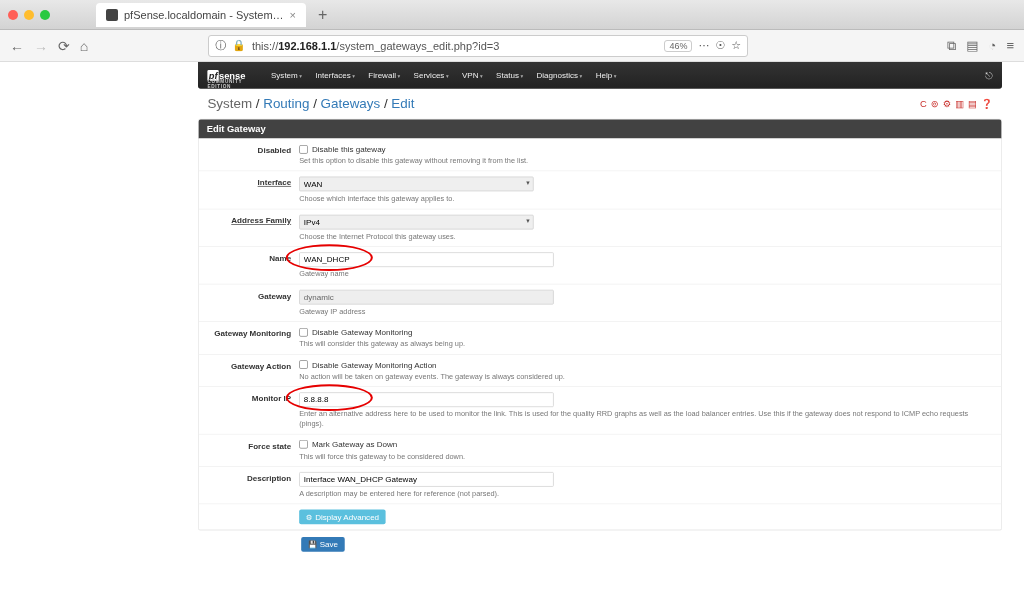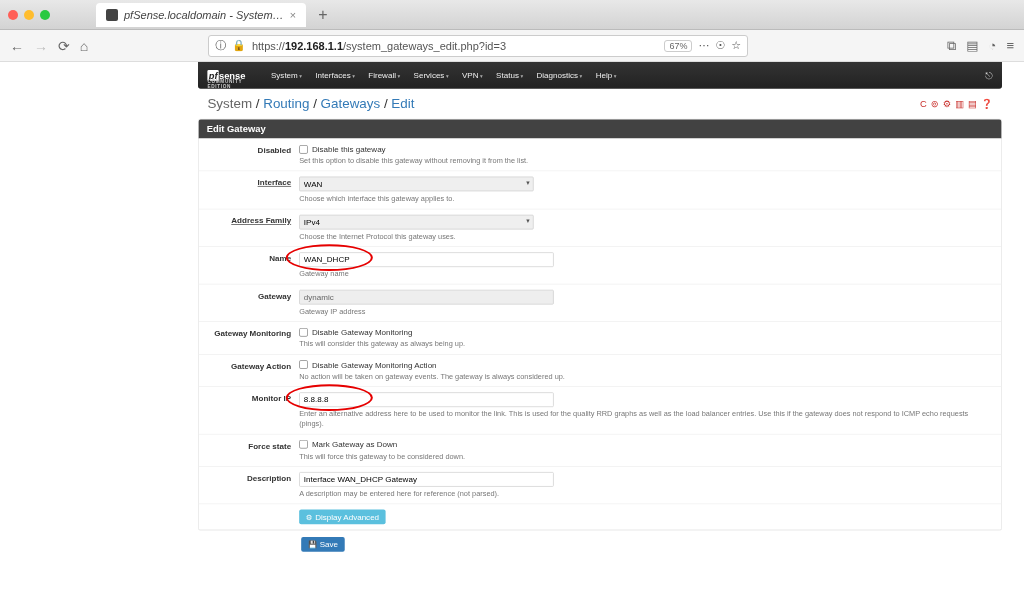--- a/index.html
+++ b/index.html
@@ -1,19 +1,19 @@
 <!DOCTYPE html>
 <html><head>
 <meta charset="utf-8">
 <style>
 * { margin: 0; padding: 0; box-sizing: border-box; font-family: -apple-system, "Segoe UI", Arial, sans-serif; }
 body { background: #f5f5f5; width: 1024px; height: 604px; overflow: hidden; font-size: 10px; }
 
 
-.browser-top { height: 30px; background: linear-gradient(#e8e8e8,#d3d3d3); display:flex; align-items:center; padding:0 8px; gap:6px; border-bottom:1px solid #bbb;font-style:italic;}
+.browser-top { height: 30px; background: linear-gradient(#e8e8e8,#d3d3d3); display:flex; align-items:center; padding:0 8px; gap:6px; border-bottom:1px solid #bbb;}
 .mac-dot { width:10px; height:10px; border-radius:50%; }
 .mac-close{background:#ff5f57;} .mac-min{background:#ffbd2e;} .mac-max{background:#28c940;}
 .tab { margin-left:40px; background:#fff; height:24px; border-radius:4px 4px 0 0; display:flex; align-items:center; padding:0 10px; gap:6px; font-size:11px; color:#444; max-width:220px; }
 .tab-favicon { width:12px;height:12px;background:#444;border-radius:2px;}
 .tab-close { margin-left:auto; color:#888;}
 .new-tab { margin-left:6px; color:#666; font-size:16px;}
 .browser-toolbar { height:32px; background:#f5f5f5; border-bottom:1px solid #ddd; display:flex; align-items:center; padding:0 10px; gap:10px;}
 .nav-icn { color:#666; font-size:14px; cursor:pointer;}
 .url-bar { flex:0 0 540px; height:22px; border:1px solid #ccc; border-radius:3px; background:#fff; display:flex; align-items:center; padding:0 6px; font-size:11px; color:#555; gap:6px; margin-left:110px;}
 .url-bar .lock{color:#7a7;} 
@@ -83,22 +83,22 @@
   <span class="new-tab">+</span>
 </div>
 <div class="browser-toolbar">
   <span class="nav-icn">←</span>
   <span class="nav-icn" style="opacity:.4">→</span>
   <span class="nav-icn">⟳</span>
   <span class="nav-icn">⌂</span>
   <div class="url-bar">
     <span>ⓘ</span>
     <span class="lock">🔒</span>
-    <span class="url-text"><span>https://</span><b>192.168.1.1</b><span>/system_gateways_edit.php?id=3</span></span>
-    <span class="zoom-badge">67%</span>
+    <span class="url-text"><span>this://</span><b>192.168.1.1</b><span>/system_gateways_edit.php?id=3</span></span>
+    <span class="zoom-badge">46%</span>
     <span>⋯</span>
     <span>☉</span>
     <span>☆</span>
   </div>
   <div class="right-icons">
     <span>⧉</span>
     <span>▤</span>
     <span>◔</span>
     <span>≡</span>
   </div>

